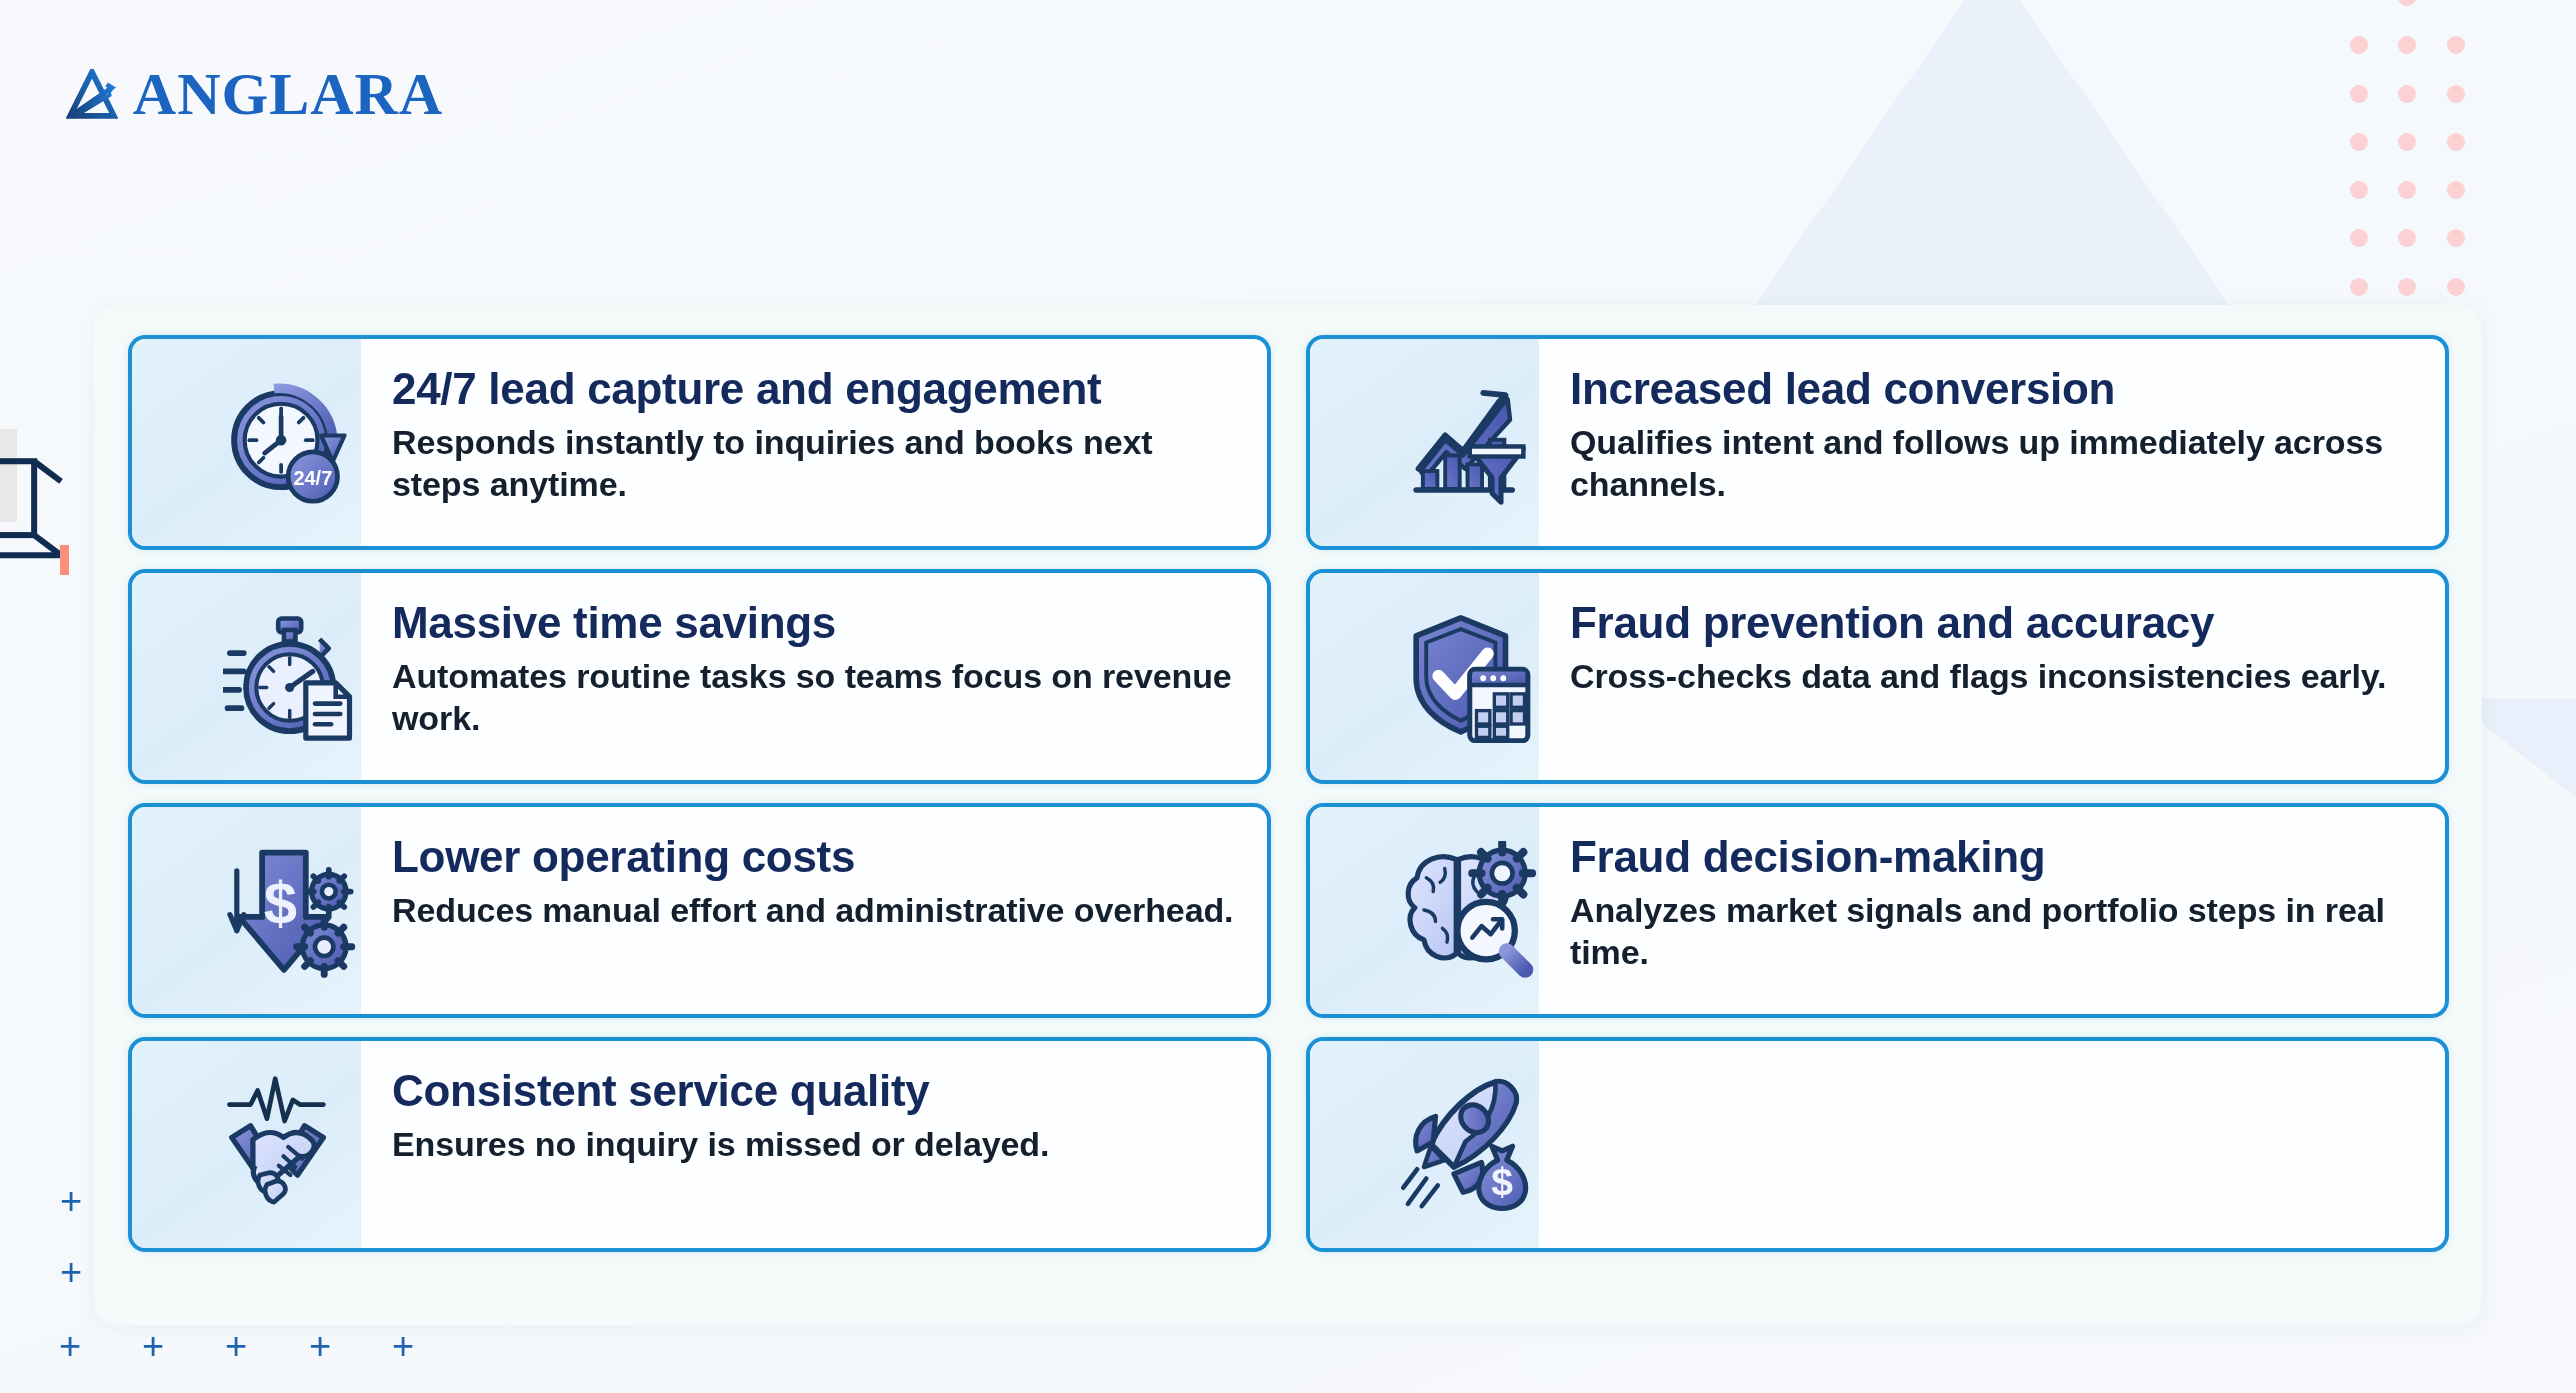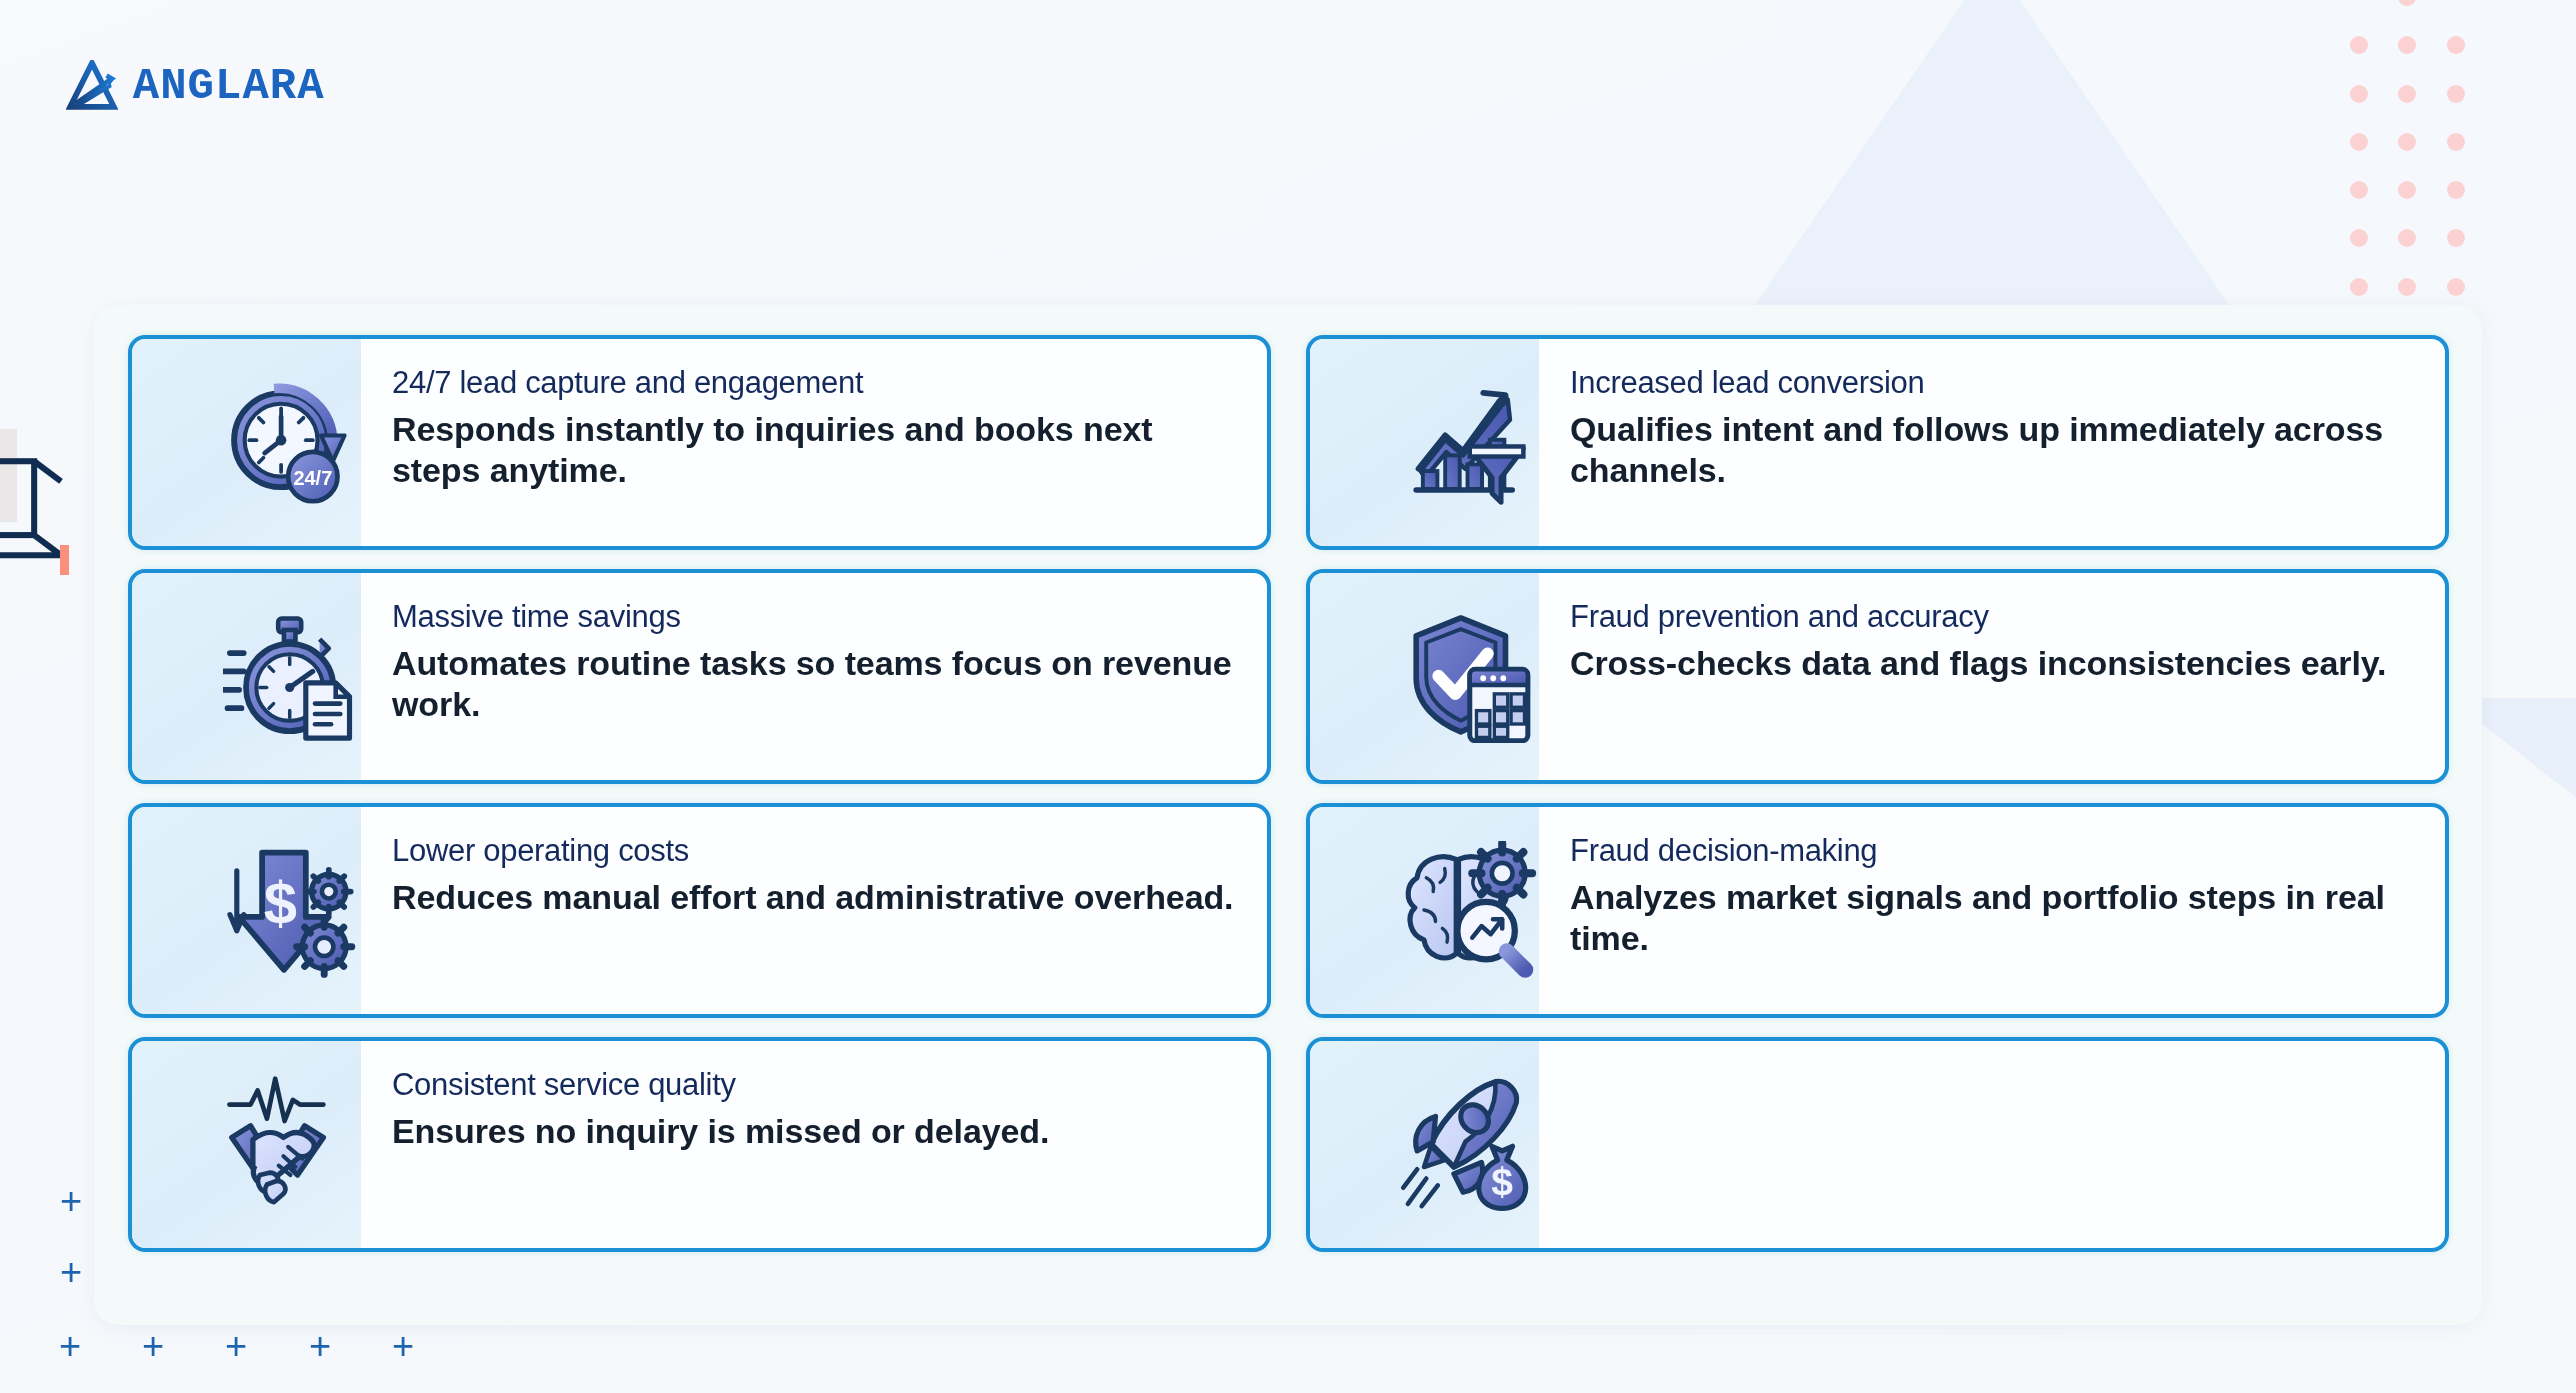--- a/index.html
+++ b/index.html
@@ -69,25 +69,25 @@
   }
 
   
   #logo {
     position: absolute;
     left: 66px; top: 60px;
     display: flex; align-items: center; gap: 14.8px;
   }
   #logoMark { width: 52px; height: 52px; display: block; }
   #logoText {
-    font-size: 44px;
+    font-size: 60px;
     font-weight: 700;
     letter-spacing: 1px;
     color: #1b64c0;
-    font-family: Liberation Mono, monospace;
+    font-family: Liberation Serif, serif;
   }
 
   #pageTitle {
     position: absolute;
     top: 170px; left: 0; width: 2576px;
     text-align: center;
     font-size: 55px;
     font-weight: 700;
     color: #1a1f4e;
     letter-spacing: -0.3px;
@@ -137,22 +137,22 @@
 
   .card-body {
     flex: 1 1 auto;
     padding: 28px 31px 0 31px;
     display: flex;
     flex-direction: column;
     justify-content: flex-start;
   }
 
   .card-title {
-    font-size: 31px;
-    font-weight: 400;
+    font-size: 44px;
+    font-weight: 700;
     color: #152a5c;
     line-height: 1.02;
     margin-bottom: 10.7px;
     letter-spacing: -0.3px;
   }
   .card-desc {
     font-size: 34px;
     font-weight: 700;
     color: #15202e;
     line-height: 1.22;

